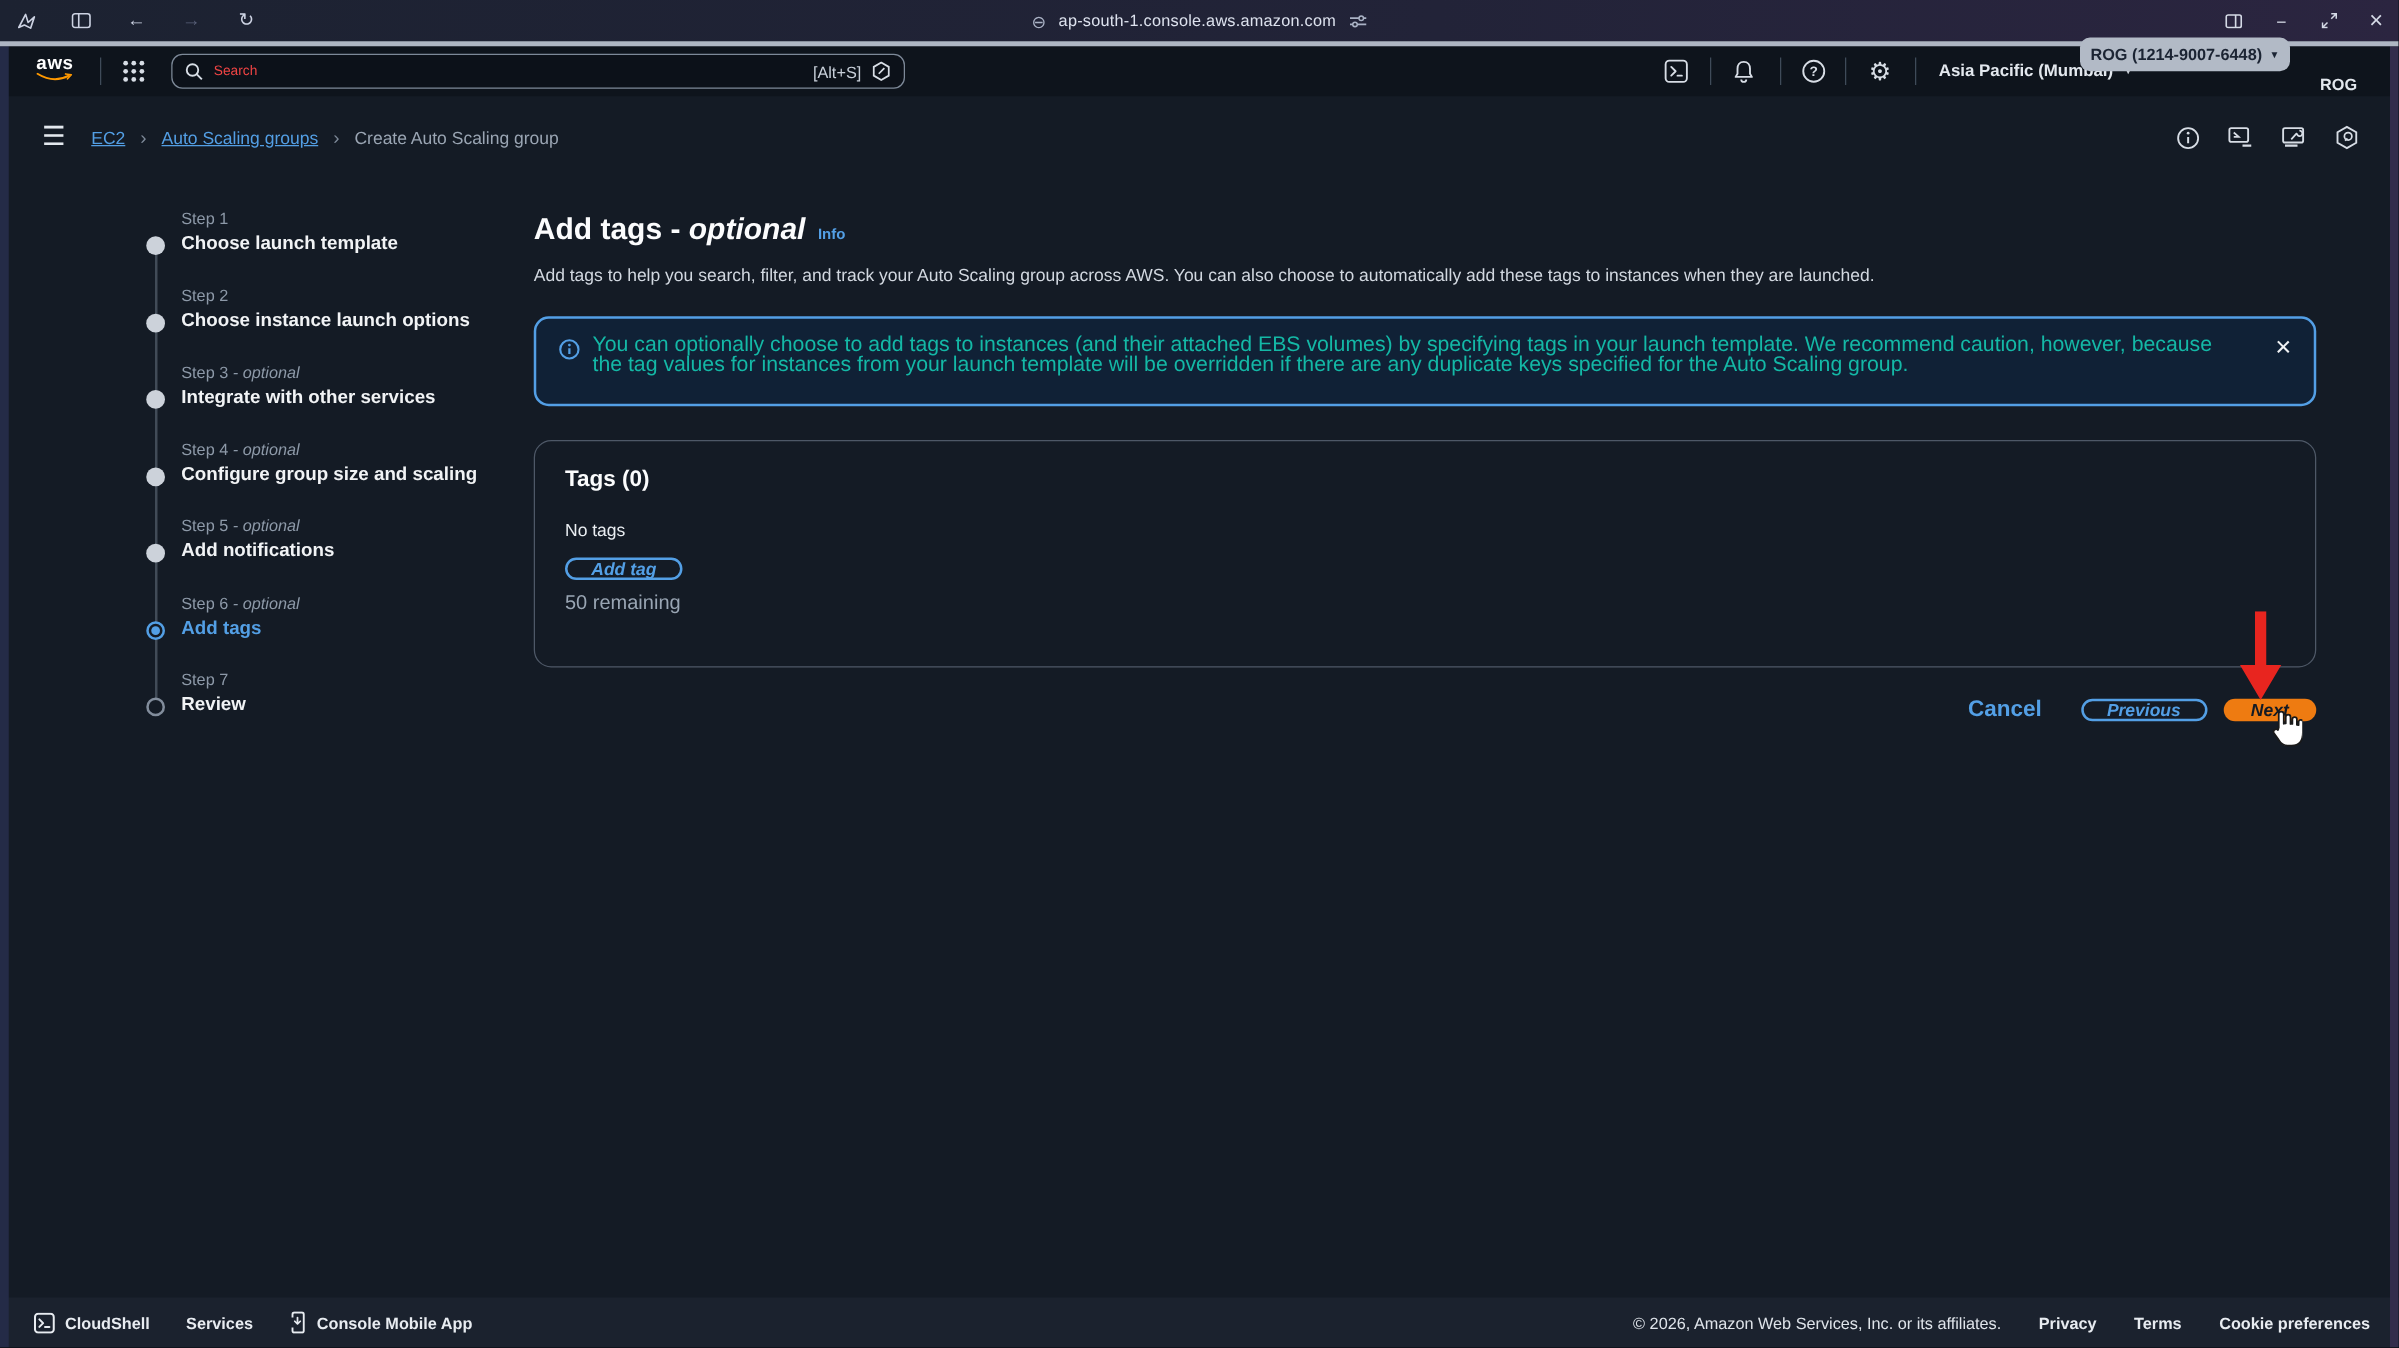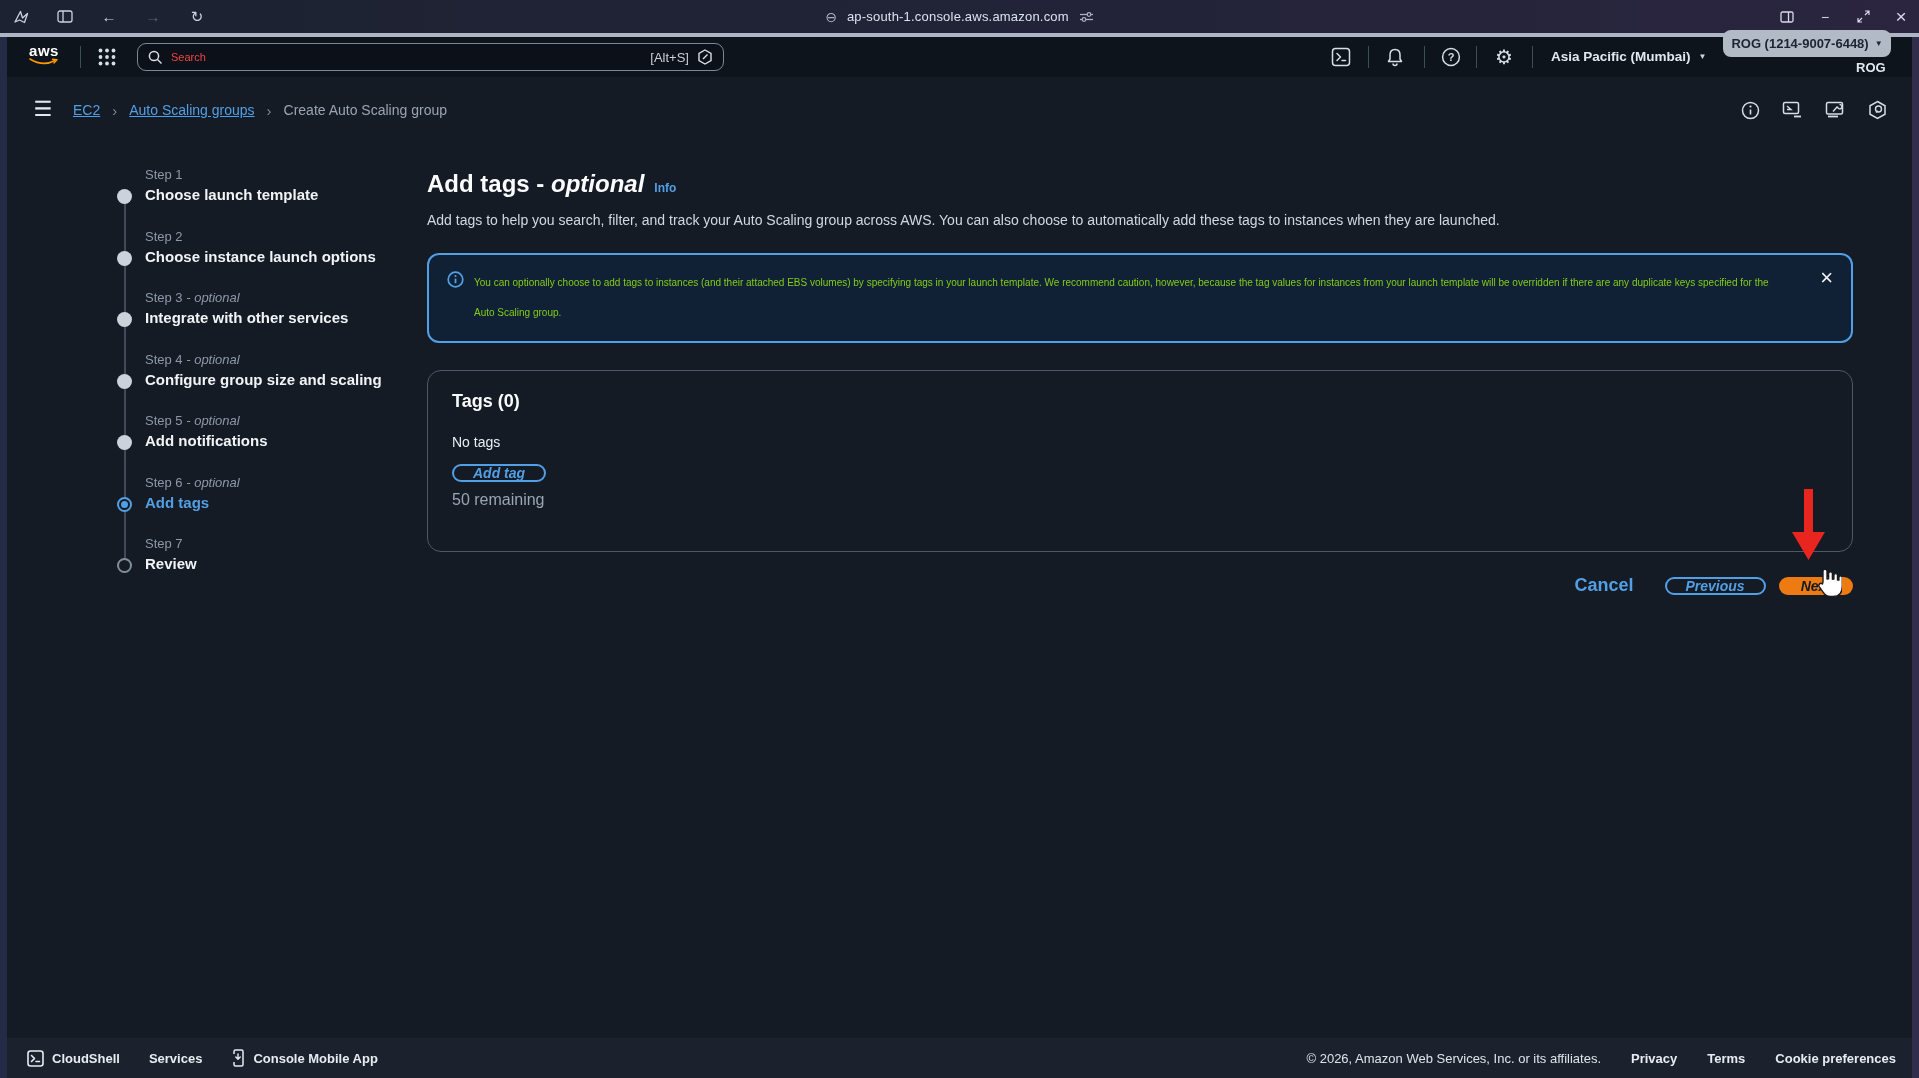--- a/index.html
+++ b/index.html
@@ -20,21 +20,21 @@
   .chrome-ico.dim { color:#596078; }
   .url-group { position:absolute; left:0; right:0; top:0; height:33px; display:flex; align-items:center; justify-content:center; gap:10px; pointer-events:none; }
   .url-group > * { pointer-events:auto; }
   .site-info { color:#aab2c5; font-size:14px; }
   .url-text { color:#dde2ee; font-size:13px; letter-spacing:.2px; }
   .win-controls { position:absolute; right:10px; top:0; height:33px; display:flex; align-items:center; gap:22px; }
   .win-ico { color:#d5dae6; font-size:14px; display:inline-flex; align-items:center; justify-content:center; width:16px; height:16px; }
   
   .top-strip { position:absolute; left:0; top:33px; width:1919px; height:4px; background:#aeb6c3; z-index:40; }
   .account-tab {
-    position:absolute; left:1723px; top:30px; width:168px; height:27px; z-index:50;
+    position:absolute; left:1664px; top:30px; width:168px; height:27px; z-index:50;
     background:#b2bac6; border-radius:8px; display:flex; align-items:center; justify-content:center; gap:6px;
     color:#1b2433; font-size:13px; font-weight:700;
   }
   .account-tab .caret { font-size:8px; }
   
   .aws-header { position:absolute; left:0; top:37px; width:1919px; height:40px; background:#0e141c; z-index:10; }
   .aws-logo { position:absolute; left:26px; top:7px; width:36px; text-align:center; }
   .aws-logo .t { font-size:15px; font-weight:700; color:#fff; letter-spacing:.5px; line-height:14px; display:block; }
   .hdr-divider { position:absolute; top:9px; width:1px; height:22px; background:#3f4b59; }
   .grid-icon { position:absolute; left:98px; top:11px; }
@@ -75,21 +75,21 @@
   .page-title-row { display:flex; align-items:baseline; gap:10px; }
   .page-title { font-size:24px; font-weight:700; color:#fbfcfd; }
   .page-title .opt { font-style:italic; }
   .info-link { font-size:12px; font-weight:700; color:#539fe5; cursor:pointer; }
   .page-desc { margin-top:14px; font-size:14px; color:#d2d8e0; }
   .alert {
     margin-top:25px; width:1426px; min-height:72px;
     border:2px solid #539fe5; border-radius:12px; background:#102136;
     display:flex; padding:13px 18px 13px 18px; gap:10px;
   }
-  .alert-body { font-size:10px; line-height:30px; color:#84cc16; max-width:1300px; }
+  .alert-body { font-size:17px; line-height:16px; color:#14b8a6; max-width:1300px; }
   .alert-close { margin-left:auto; color:#f1f3f5; font-size:22px; line-height:20px; cursor:pointer; align-self:flex-start; }
   .panel {
     margin-top:27px; width:1426px; height:182px;
     border:1px solid #4e5867; border-radius:14px; background:#141b25;
     padding:20px 24px; position:relative;
   }
   .panel-title { font-size:18px; font-weight:700; color:#fbfcfd; }
   .empty-text { margin-top:22px; font-size:14px; color:#eaeef2; }
   .btn { display:inline-flex; align-items:center; justify-content:center; height:18px; border-radius:18px; font-size:14px; font-weight:700; cursor:pointer;font-style:italic; }
   .btn-secondary { border:2px solid #539fe5; color:#539fe5; background:transparent; padding:0 19px; }

